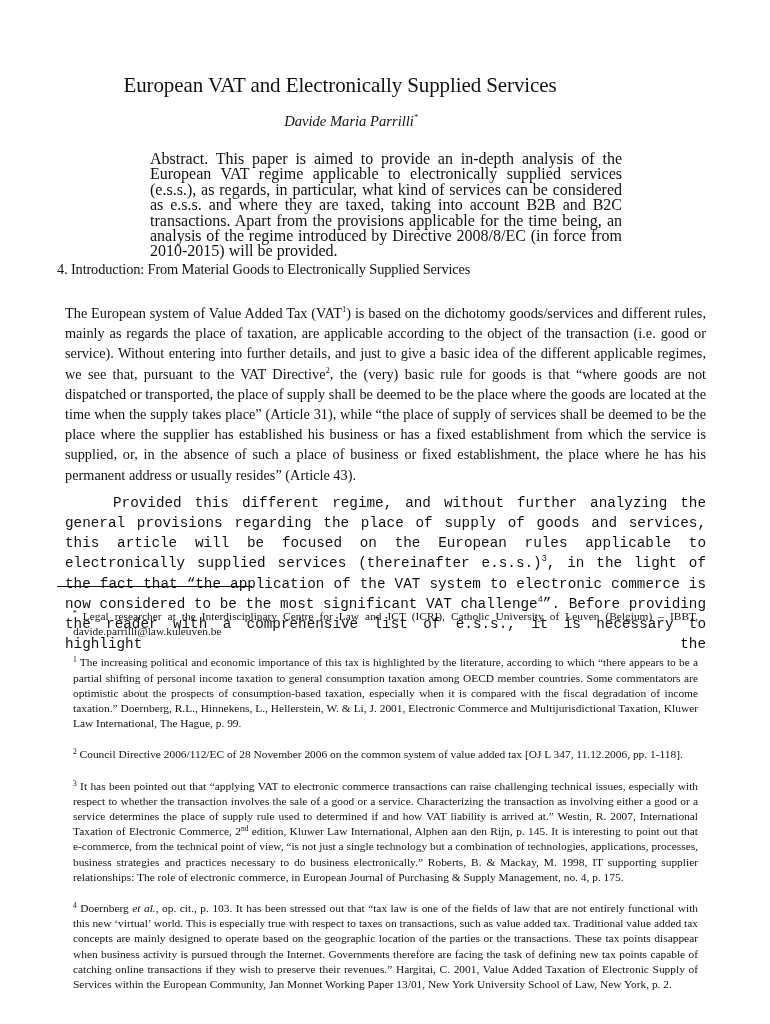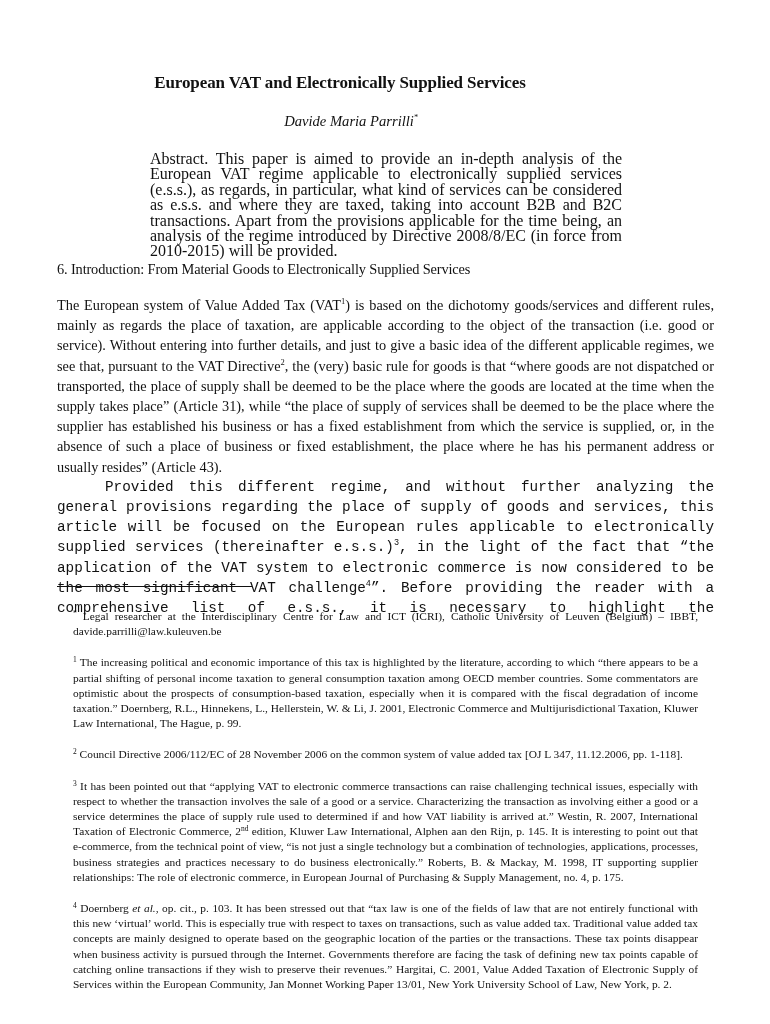--- a/index.html
+++ b/index.html
@@ -19,22 +19,22 @@
       position: absolute;
       left: 0; top: 0;
       width: 770px; height: 1024px;
       background: #ffffff;
     }
     .title {
       position: absolute;
       top: 73px;
       left: 0; width: 680px;
       text-align: center;
-      font-weight: bold;
-      font-size: 17px;
+      font-weight: normal;
+      font-size: 21px;
       letter-spacing: -0.1px;
     }
     .author {
       position: absolute;
       top: 113px;
       left: 0; width: 702px;
       text-align: center;
       font-style: italic;
       font-size: 14.6px;
     }
@@ -58,21 +58,21 @@
     .body-text {
       position: absolute;
       top: 295px;
       left: 57px;
       width: 657px;
       font-size: 14.3px;
       line-height: 20.2px;
       text-align: justify;
     }
     .body-text p {
-      margin: 0;
+      margin: 8px;
     }
     .body-text p.indent {
       text-indent: 48px;
       font-family: Liberation Mono, monospace;
     }
     .body-text sup {
       font-size: 8.5px;
       vertical-align: 6px;
       line-height: 0;
     }
@@ -110,21 +110,21 @@
 <body>
 
 <div class="page">
 
   <div class="title">European VAT and Electronically Supplied Services</div>
 
   <div class="author"><span>Davide Maria Parrilli</span><sup>*</sup></div>
 
   <div class="abstract">Abstract. This paper is aimed to provide an in-depth analysis of the European VAT regime applicable to electronically supplied services (e.s.s.), as regards, in particular, what kind of services can be considered as e.s.s. and where they are taxed, taking into account B2B and B2C transactions. Apart from the provisions applicable for the time being, an analysis of the regime introduced by Directive 2008/8/EC (in force from 2010-2015) will be provided.</div>
 
-  <div class="section-heading">6. Introduction: From Material Goods to Electronically Supplied Services</div>
+  <div class="section-heading">4. Introduction: From Material Goods to Electronically Supplied Services</div>
 
   <div class="body-text">
     <p><span>The European system of Value Added Tax (VAT</span><sup>1</sup><span>) is based on the dichotomy goods/services and different rules, mainly as regards the place of taxation, are applicable according to the object of the transaction (i.e. good or service). Without entering into further details, and just to give a basic idea of the different applicable regimes, we see that, pursuant to the VAT Directive</span><sup>2</sup><span>, the (very) basic rule for goods is that “where goods are not dispatched or transported, the place of supply shall be deemed to be the place where the goods are located at the time when the supply takes place” (Article 31), while “the place of supply of services shall be deemed to be the place where the supplier has established his business or has a fixed establishment from which the service is supplied, or, in the absence of such a place of business or fixed establishment, the place where he has his permanent address or usually resides” (Article 43).</span></p>
     <p class="indent last-line-justify"><span>Provided this different regime, and without further analyzing the general provisions regarding the place of supply of goods and services, this article will be focused on the European rules applicable to electronically supplied services (thereinafter e.s.s.)</span><sup>3</sup><span>, in the light of the fact that “the application of the VAT system to electronic commerce is now considered to be the most significant VAT challenge</span><sup>4</sup><span>”. Before providing the reader with a comprehensive list of e.s.s., it is necessary to highlight the</span></p>
   </div>
 
   <div class="fn-rule"></div>
 
   <div class="footnotes">
     <p class="fn"><sup>*</sup><span> Legal researcher at the Interdisciplinary Centre for Law and ICT (ICRI), Catholic University of Leuven (Belgium) – IBBT, davide.parrilli@law.kuleuven.be</span></p>

